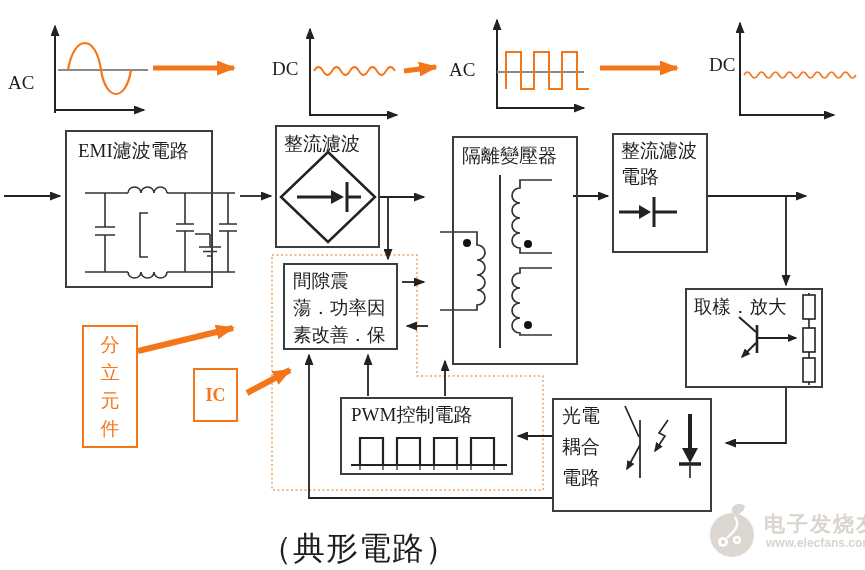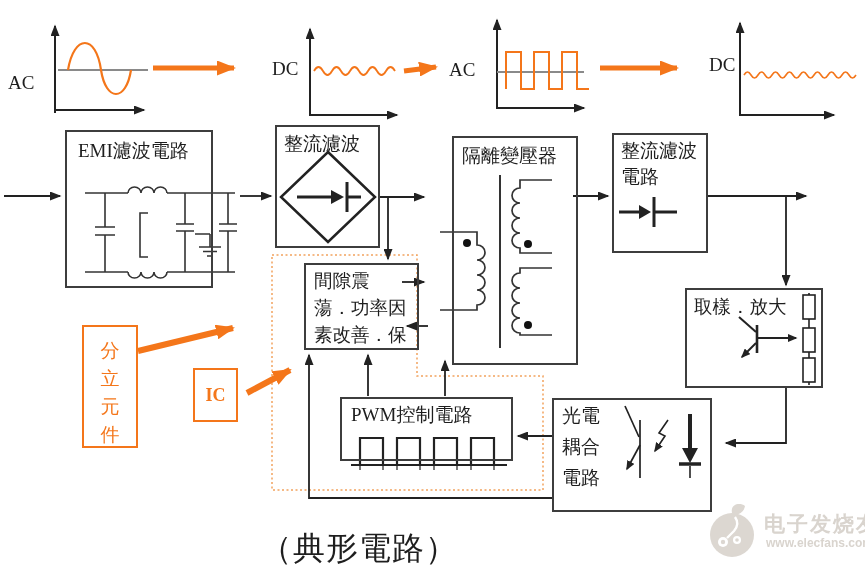--- a/index.html
+++ b/index.html
@@ -3,21 +3,21 @@
 <meta charset="utf-8">
 <style>
   html,body{margin:0;padding:0;background:#fff;}
   #stage{position:relative;width:865px;height:570px;background:#fff;overflow:hidden;
          font-family:"Liberation Serif","DejaVu Serif",serif;color:#1e1e1e;}
   #wires{position:absolute;left:0;top:0;}
   .lbl{position:absolute;font-size:19px;white-space:nowrap;}
   .box{position:absolute;border:2px solid #3d3d3d;box-sizing:border-box;background:transparent;}
   .box .bl{position:absolute;font-size:19px;white-space:nowrap;}
   .obox{position:absolute;border:2px solid #F4761A;box-sizing:border-box;color:#F4761A;}
-  .vtext{display:block;width:22px;margin:10px auto 0;font-size:19px;line-height:28px;
+  .vtext{display:block;width:22px;margin:4px auto 0;font-size:19px;line-height:28px;
          word-break:break-all;text-align:center;}
   #caption{position:absolute;left:260px;top:527px;font-size:32px;letter-spacing:1px;}
   #watermark{position:absolute;left:706px;top:500px;width:159px;height:68px;}
   #wm-name{position:absolute;left:58px;top:10px;font-size:21px;font-weight:bold;
            color:#D9D4CE;letter-spacing:2px;white-space:nowrap;}
   #wm-site{position:absolute;left:60px;top:36px;font-size:12px;font-weight:bold;
            color:#D9D4CE;white-space:nowrap;font-family:"Liberation Sans",sans-serif;}
 </style>
 </head>
 <body>
@@ -171,27 +171,27 @@
 
   <div class="box" style="left:452px;top:128px;width:126px;height:229px;margin-top:8px;">
     <span class="bl" style="left:8px;top:5px;">隔離變壓器</span>
   </div>
 
   <div class="box" style="left:612px;top:133px;width:96px;height:120px;">
     <span class="bl" style="left:7px;top:3px;">整流濾波</span>
     <span class="bl" style="left:7px;top:29px;">電路</span>
   </div>
 
-  <div class="box" style="left:304px;top:263px;width:115px;height:87px;">
+  <div class="box" style="left:283px;top:263px;width:115px;height:87px;">
     <span class="bl" style="left:8px;top:3px;font-size:18.5px;">間隙震</span>
     <span class="bl" style="left:8px;top:30px;font-size:18.5px;">蕩．功率因</span>
     <span class="bl" style="left:8px;top:57px;font-size:18.5px;">素改善．保</span>
   </div>
 
-  <div class="box" style="left:340px;top:397px;width:173px;height:64px;">
+  <div class="box" style="left:340px;top:397px;width:173px;height:78px;">
     <span class="bl" style="left:9px;top:3px;">PWM控制電路</span>
   </div>
 
   <div class="box" style="left:552px;top:398px;width:160px;height:114px;">
     <span class="bl" style="left:8px;top:3px;">光電</span>
     <span class="bl" style="left:8px;top:34px;">耦合</span>
     <span class="bl" style="left:8px;top:65px;">電路</span>
   </div>
 
   <div class="box" style="left:685px;top:288px;width:138px;height:100px;">

